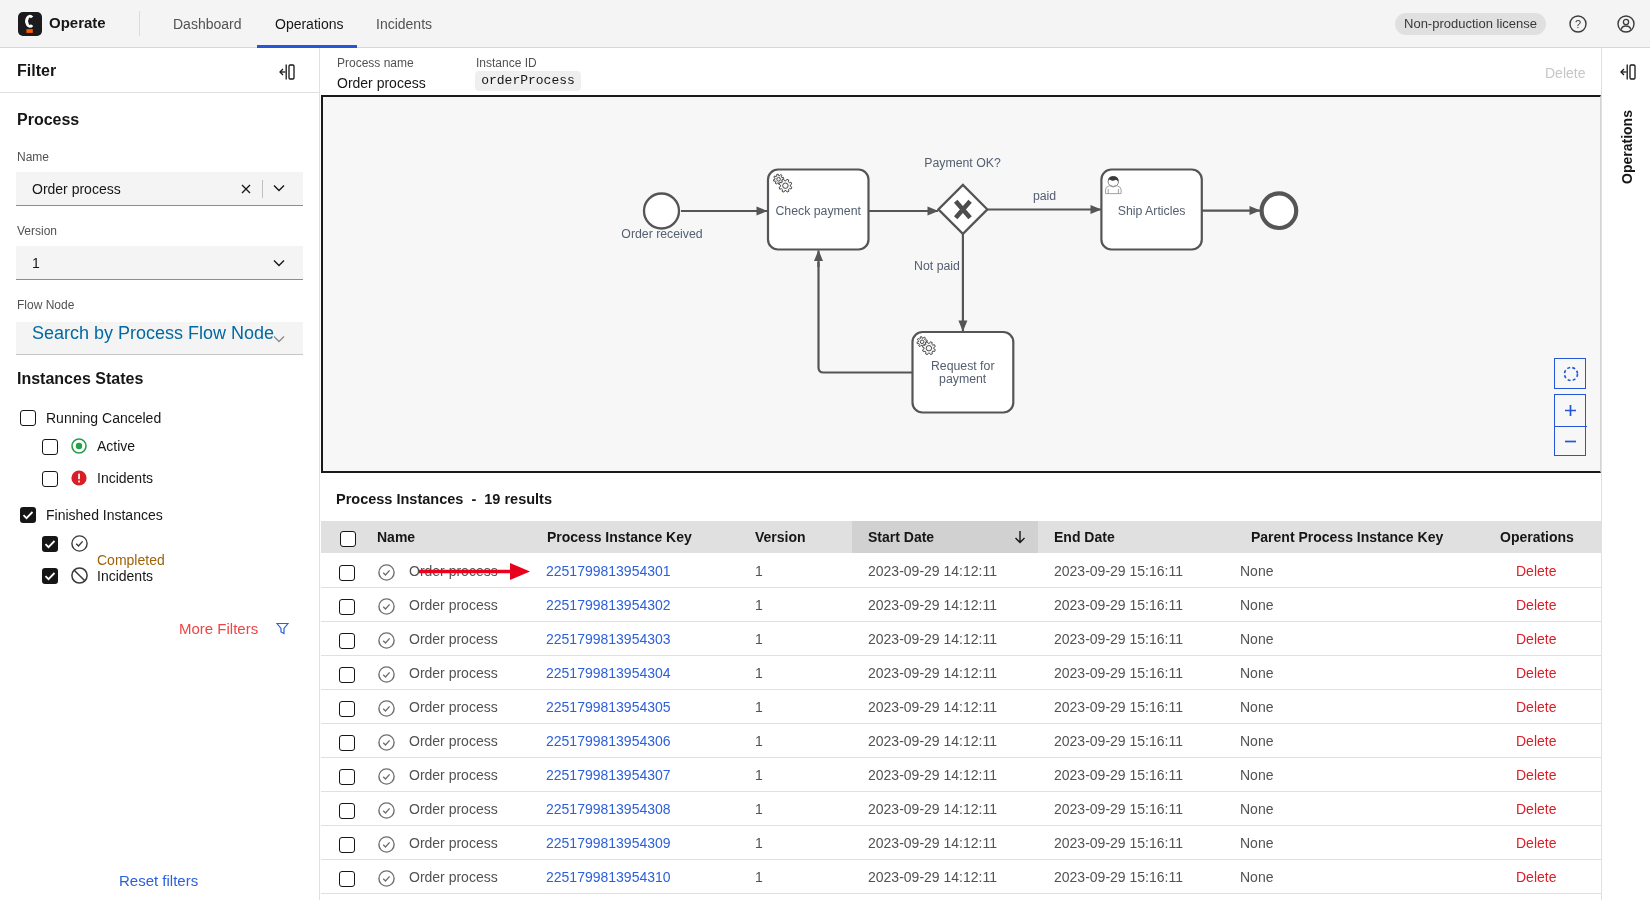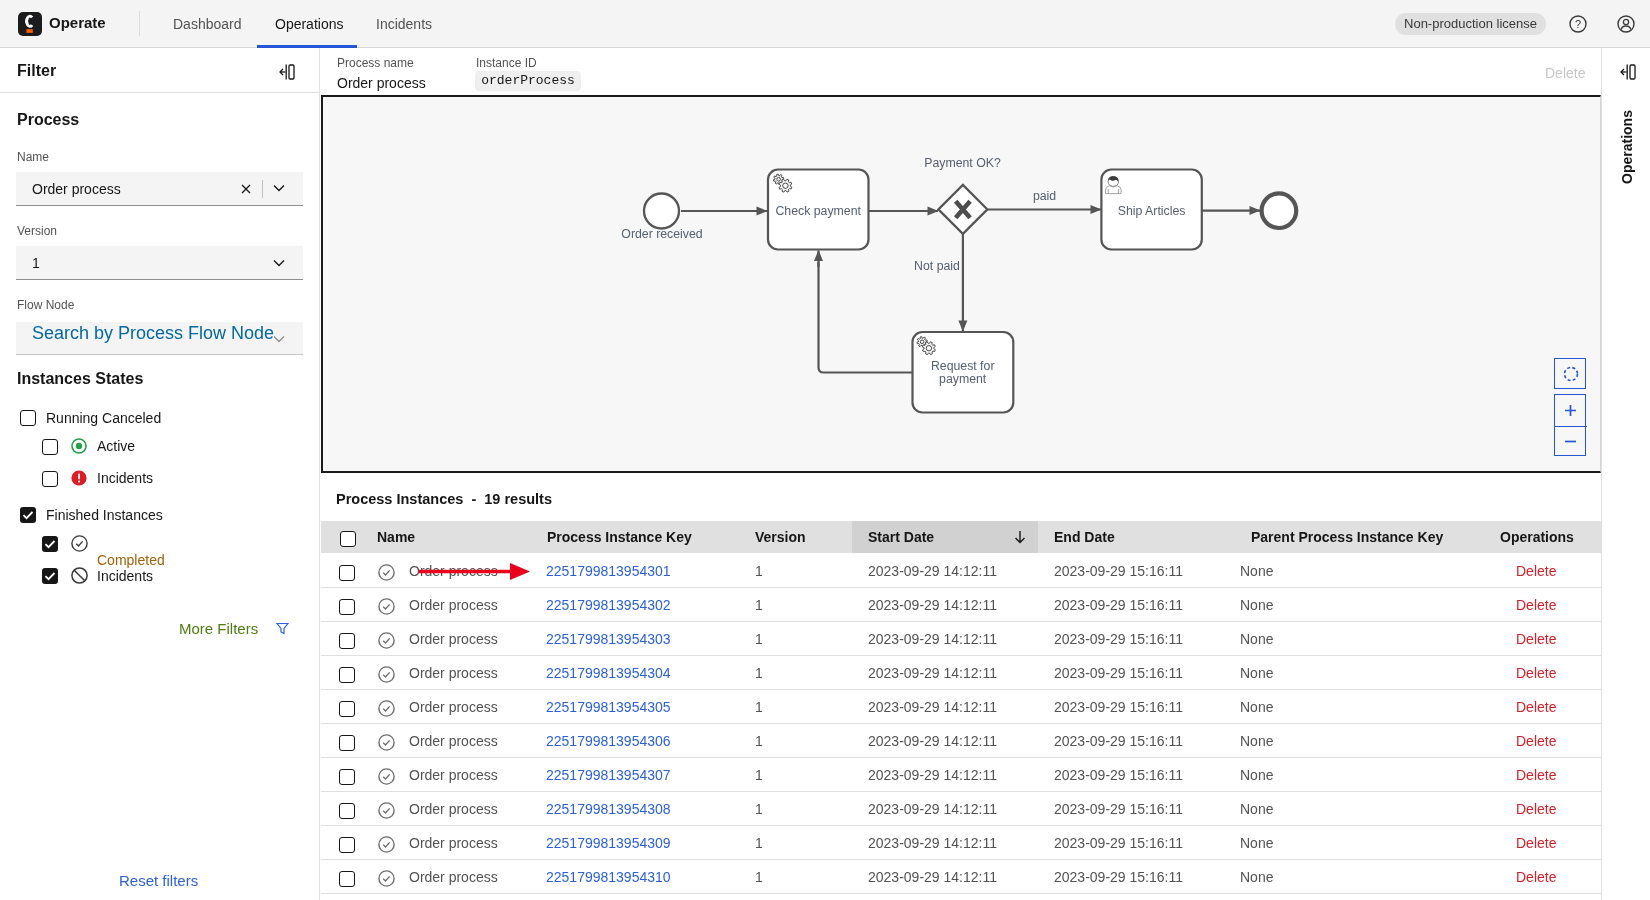--- a/index.html
+++ b/index.html
@@ -111,21 +111,21 @@
   <div class="t" style="left:97px;top:488px;color:#a16207;margin-top:16px;">Completed</div>
   <div class="cbc" style="left:42px;top:520px;"><svg width="16" height="16" viewBox="0 0 16 16">
         <path d="M3.5 8.2 L6.5 11.2 L12.5 5" fill="none" stroke="#fff" stroke-width="1.8"></path>
       </svg></div>
   <svg class="abs" style="left:71px;top:519px" width="17" height="17" viewBox="0 0 17 17">
     <circle cx="8.5" cy="8.5" r="7.6" fill="none" stroke="#393939" stroke-width="1.5"></circle>
     <line x1="3.2" y1="3.2" x2="13.8" y2="13.8" stroke="#393939" stroke-width="1.5"></line>
   </svg>
   <div class="t" style="left:97px;top:520px;color:#161616;">Incidents</div>
 
-  <div class="abs" style="left:179px;top:572px;color:#4d7c0f;font-size:15px;white-space:nowrap;">More Filters</div>
+  <div class="abs" style="left:179px;top:572px;color:#ef4444;font-size:15px;white-space:nowrap;">More Filters</div>
   <svg class="abs" style="left:276px;top:574px" width="13" height="13" viewBox="0 0 13 13">
     <path d="M1 1.5 H12 L8 6.5 V11.5 L5 10 V6.5 Z" fill="none" stroke="#2b5fdc" stroke-width="1.2"></path>
   </svg>
   <div class="abs" style="left:119px;top:824px;color:#2b5fdc;font-size:15px;white-space:nowrap;">Reset filters</div>
 </div>
 
 <div class="abs" style="left:321px;top:48px;width:1280px;height:48px;background:#fff;">
   <div class="t12" style="left:16px;top:8px;">Process name</div>
   <div class="t" style="left:16px;top:27px;">Order process</div>
   <div class="t12" style="left:155px;top:8px;">Instance ID</div>

